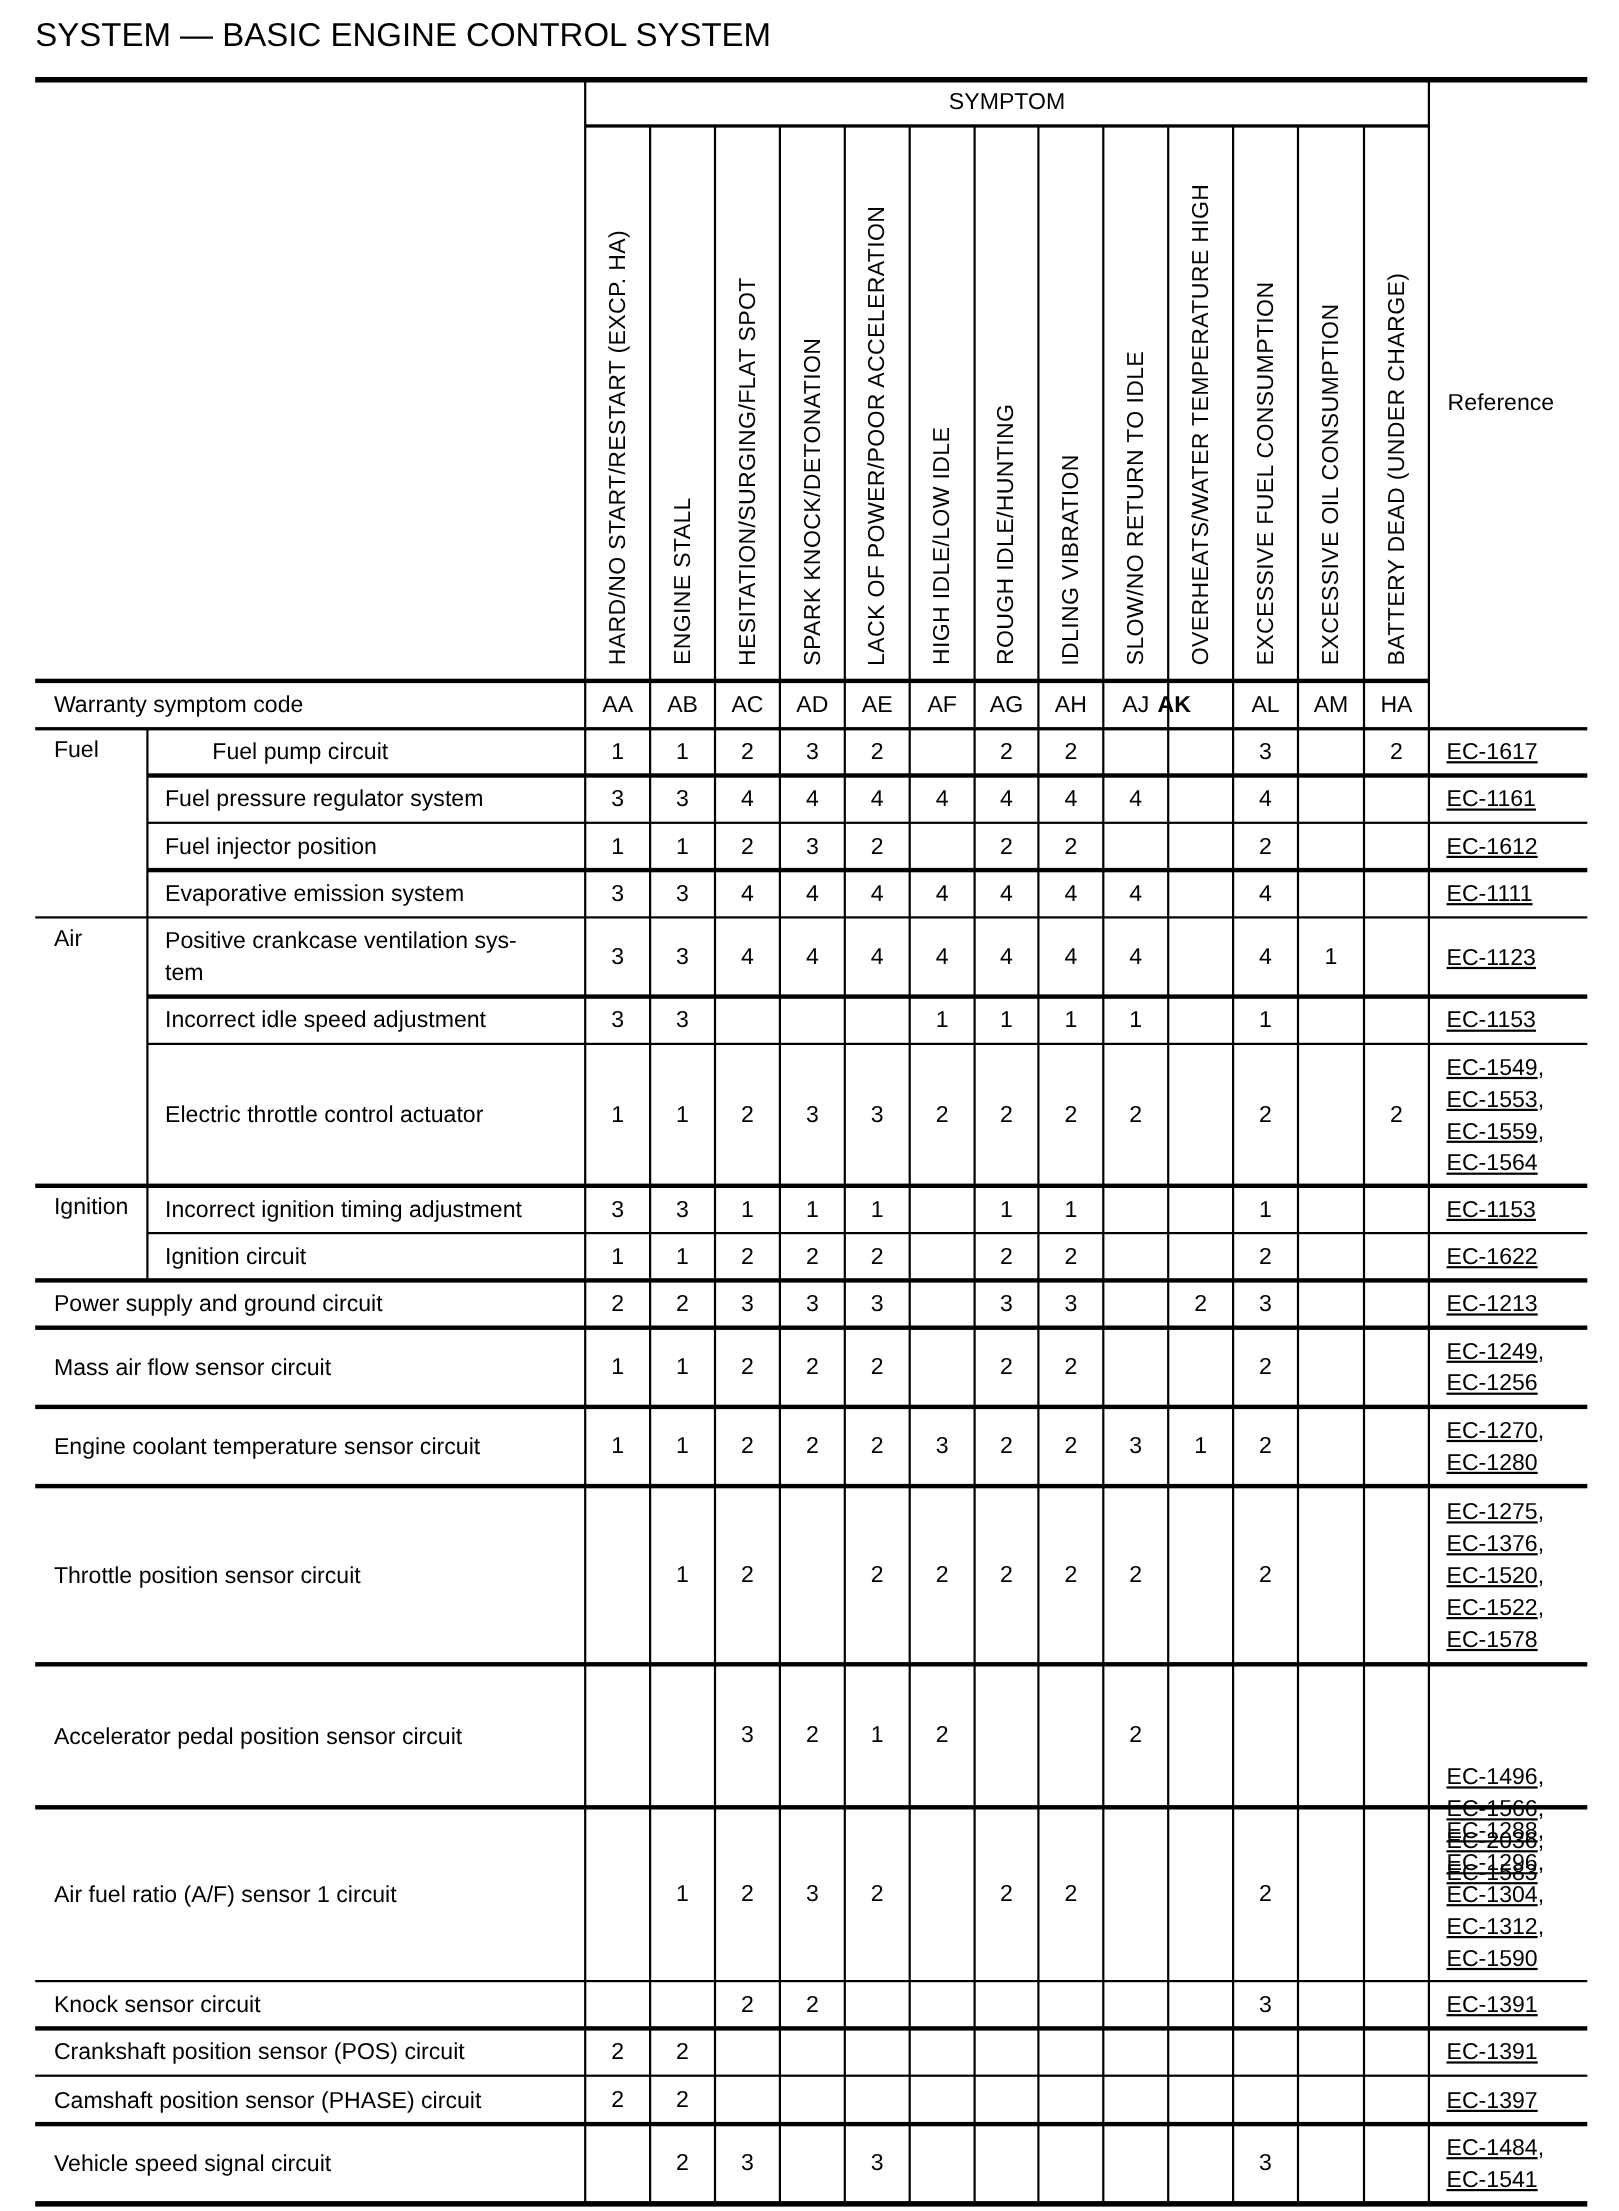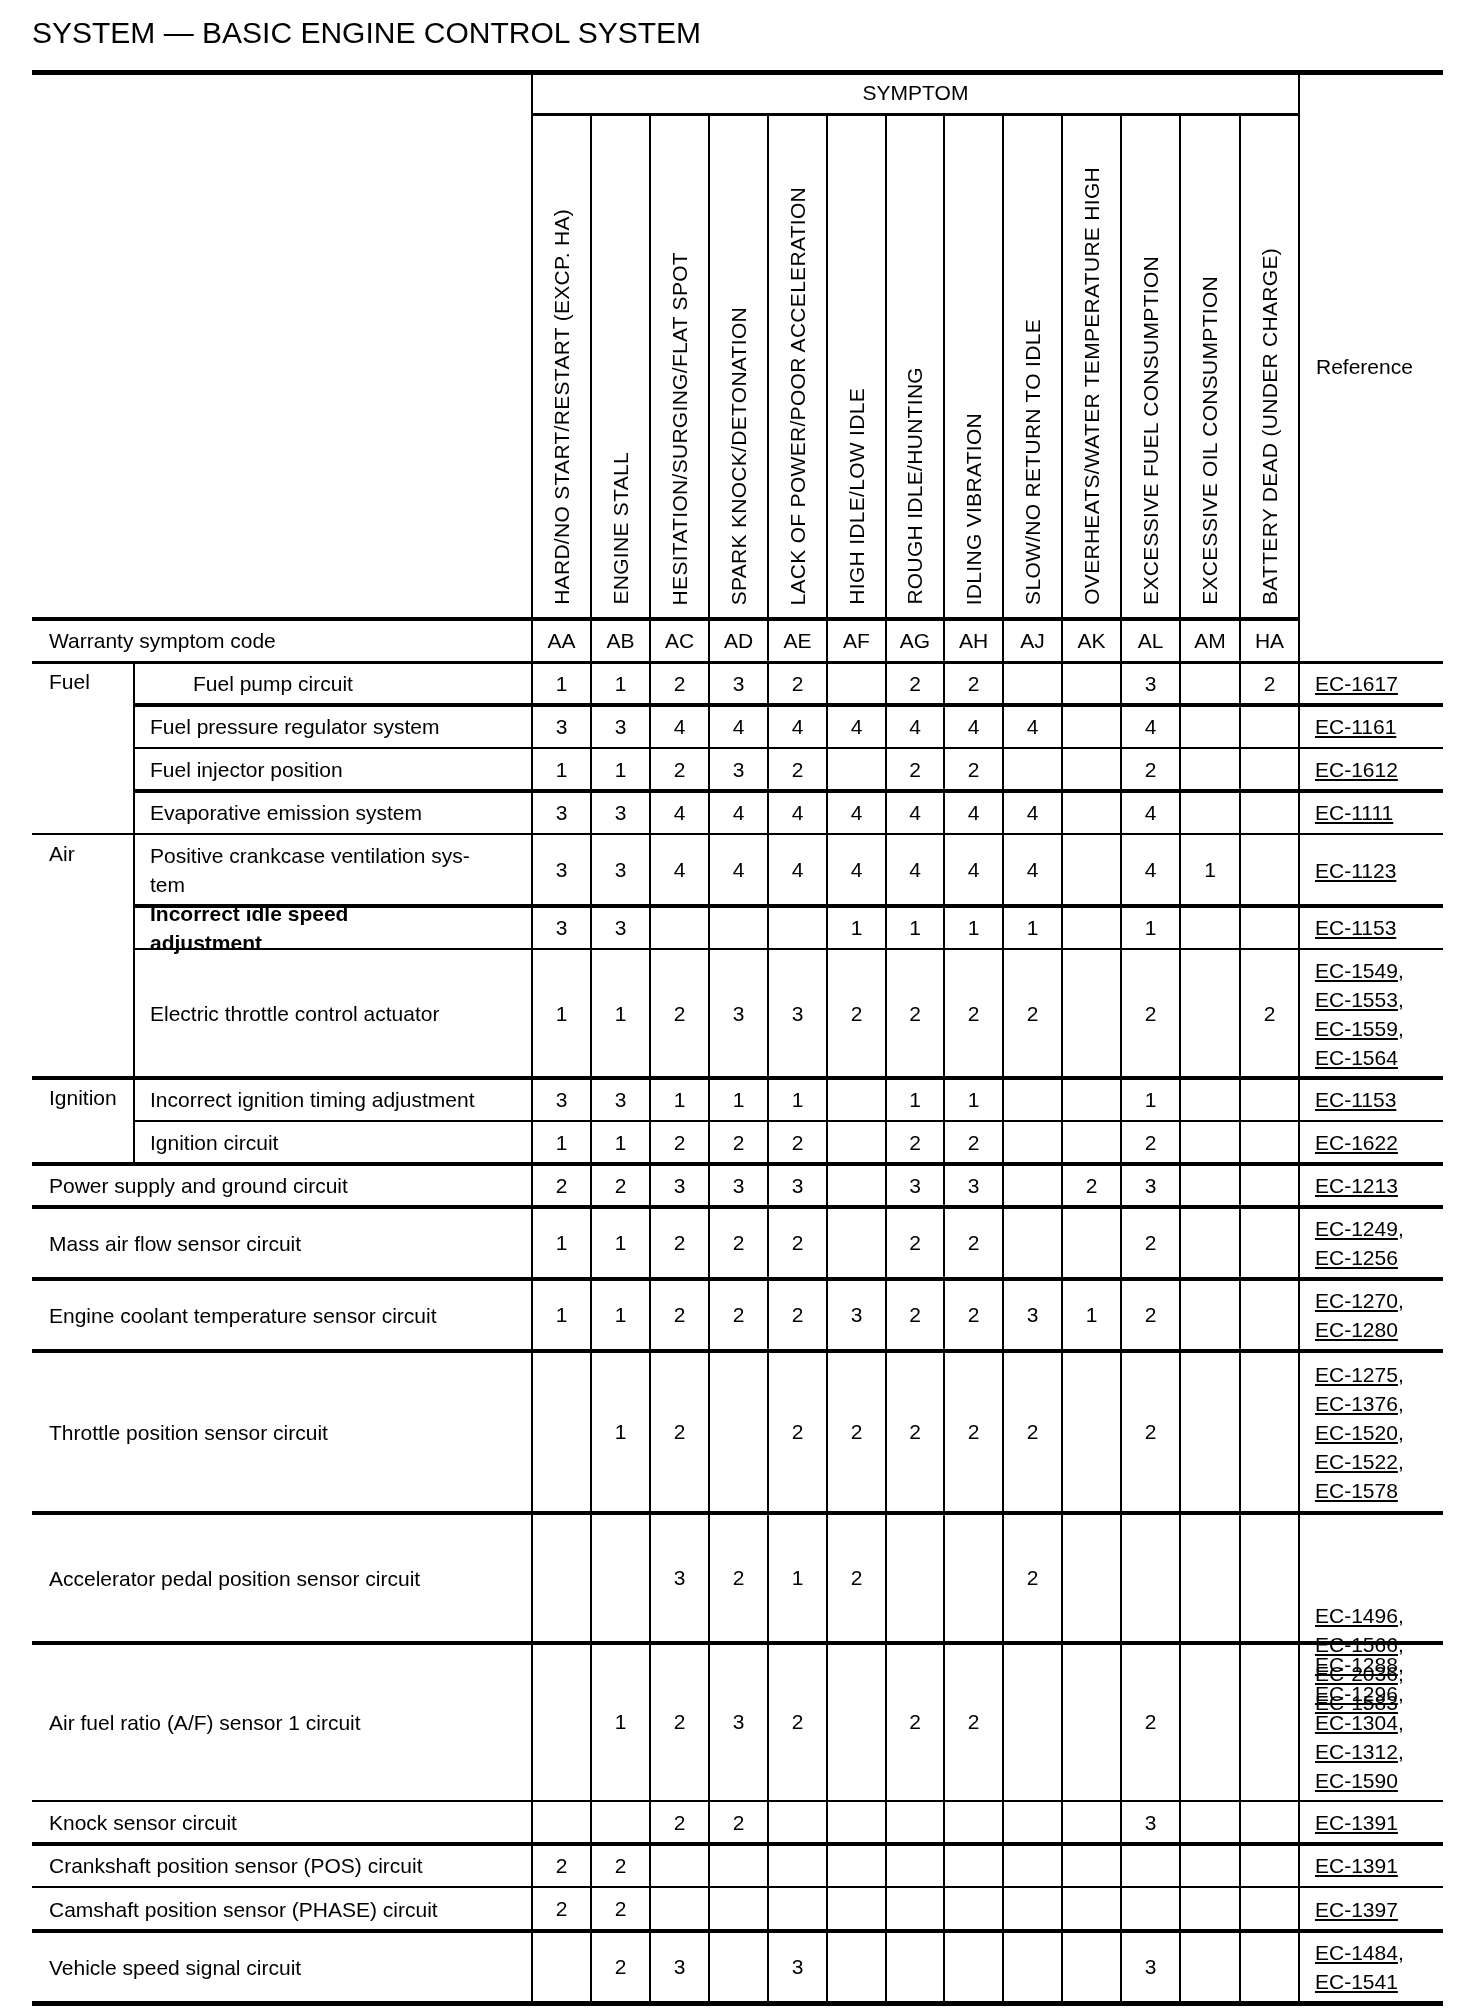--- a/index.html
+++ b/index.html
@@ -97,21 +97,21 @@
       <span>IDLING VIBRATION</span>
     </div>
     <div class="cell code" style="left: 944px; top: 619px; width: 59px; height: 43px;">AH</div>
     <div class="vhead" style="left: 1003px; top: 114px; width: 59px; height: 491px; align-items: flex-end;">
       <span>SLOW/NO RETURN TO IDLE</span>
     </div>
     <div class="cell code" style="left: 1003px; top: 619px; width: 59px; height: 43px;">AJ</div>
     <div class="vhead" style="left: 1062px; top: 114px; width: 59px; height: 491px; align-items: flex-end;">
       <span>OVERHEATS/WATER TEMPERATURE HIGH</span>
     </div>
-    <div class="cell code" style="left: 1062px; top: 619px; width: 59px; height: 43px;">AK</div>
+    <div class="cell code" style="left: 1038px; top: 619px; width: 59px; height: 43px; font-weight: bold;">AK</div>
     <div class="vhead" style="left: 1121px; top: 114px; width: 59px; height: 491px; align-items: flex-end;">
       <span>EXCESSIVE FUEL CONSUMPTION</span>
     </div>
     <div class="cell code" style="left: 1121px; top: 619px; width: 59px; height: 43px;">AL</div>
     <div class="vhead" style="left: 1180px; top: 114px; width: 60px; height: 491px; align-items: flex-end;">
       <span>EXCESSIVE OIL CONSUMPTION</span>
     </div>
     <div class="cell code" style="left: 1180px; top: 619px; width: 60px; height: 43px;">AM</div>
     <div class="vhead" style="left: 1240px; top: 114px; width: 59px; height: 491px; align-items: flex-end;">
       <span>BATTERY DEAD (UNDER CHARGE)</span>
@@ -200,21 +200,21 @@
     <div class="cell num" style="left: 886px; top: 834px; width: 58px; height: 72px;">4</div>
     <div class="cell num" style="left: 944px; top: 834px; width: 59px; height: 72px;">4</div>
     <div class="cell num" style="left: 1003px; top: 834px; width: 59px; height: 72px;">4</div>
     <div class="cell num" style="left: 1062px; top: 834px; width: 59px; height: 72px;"></div>
     <div class="cell num" style="left: 1121px; top: 834px; width: 59px; height: 72px;">4</div>
     <div class="cell num" style="left: 1180px; top: 834px; width: 60px; height: 72px;">1</div>
     <div class="cell num" style="left: 1240px; top: 834px; width: 59px; height: 72px;"></div>
     <div class="cell refs" style="left: 1299px; top: 834px; width: 144px; height: 72px;">
       <div><span class="ref-link">EC-1123</span></div>
     </div>
-    <div class="cell txt" style="left: 134px; top: 906px; width: 318px; height: 43px; padding-left: 16px; white-space: pre-line; font-weight: bold;">Incorrect idle speed adjustment</div>
+    <div class="cell txt" style="left: 134px; top: 906px; width: 318px; height: 43px; padding-left: 16px; white-space: pre-line;">Incorrect idle speed adjustment</div>
     <div class="cell num" style="left: 532px; top: 906px; width: 59px; height: 43px;">3</div>
     <div class="cell num" style="left: 591px; top: 906px; width: 59px; height: 43px;">3</div>
     <div class="cell num" style="left: 650px; top: 906px; width: 59px; height: 43px;"></div>
     <div class="cell num" style="left: 709px; top: 906px; width: 59px; height: 43px;"></div>
     <div class="cell num" style="left: 768px; top: 906px; width: 59px; height: 43px;"></div>
     <div class="cell num" style="left: 827px; top: 906px; width: 59px; height: 43px;">1</div>
     <div class="cell num" style="left: 886px; top: 906px; width: 58px; height: 43px;">1</div>
     <div class="cell num" style="left: 944px; top: 906px; width: 59px; height: 43px;">1</div>
     <div class="cell num" style="left: 1003px; top: 906px; width: 59px; height: 43px;">1</div>
     <div class="cell num" style="left: 1062px; top: 906px; width: 59px; height: 43px;"></div>

